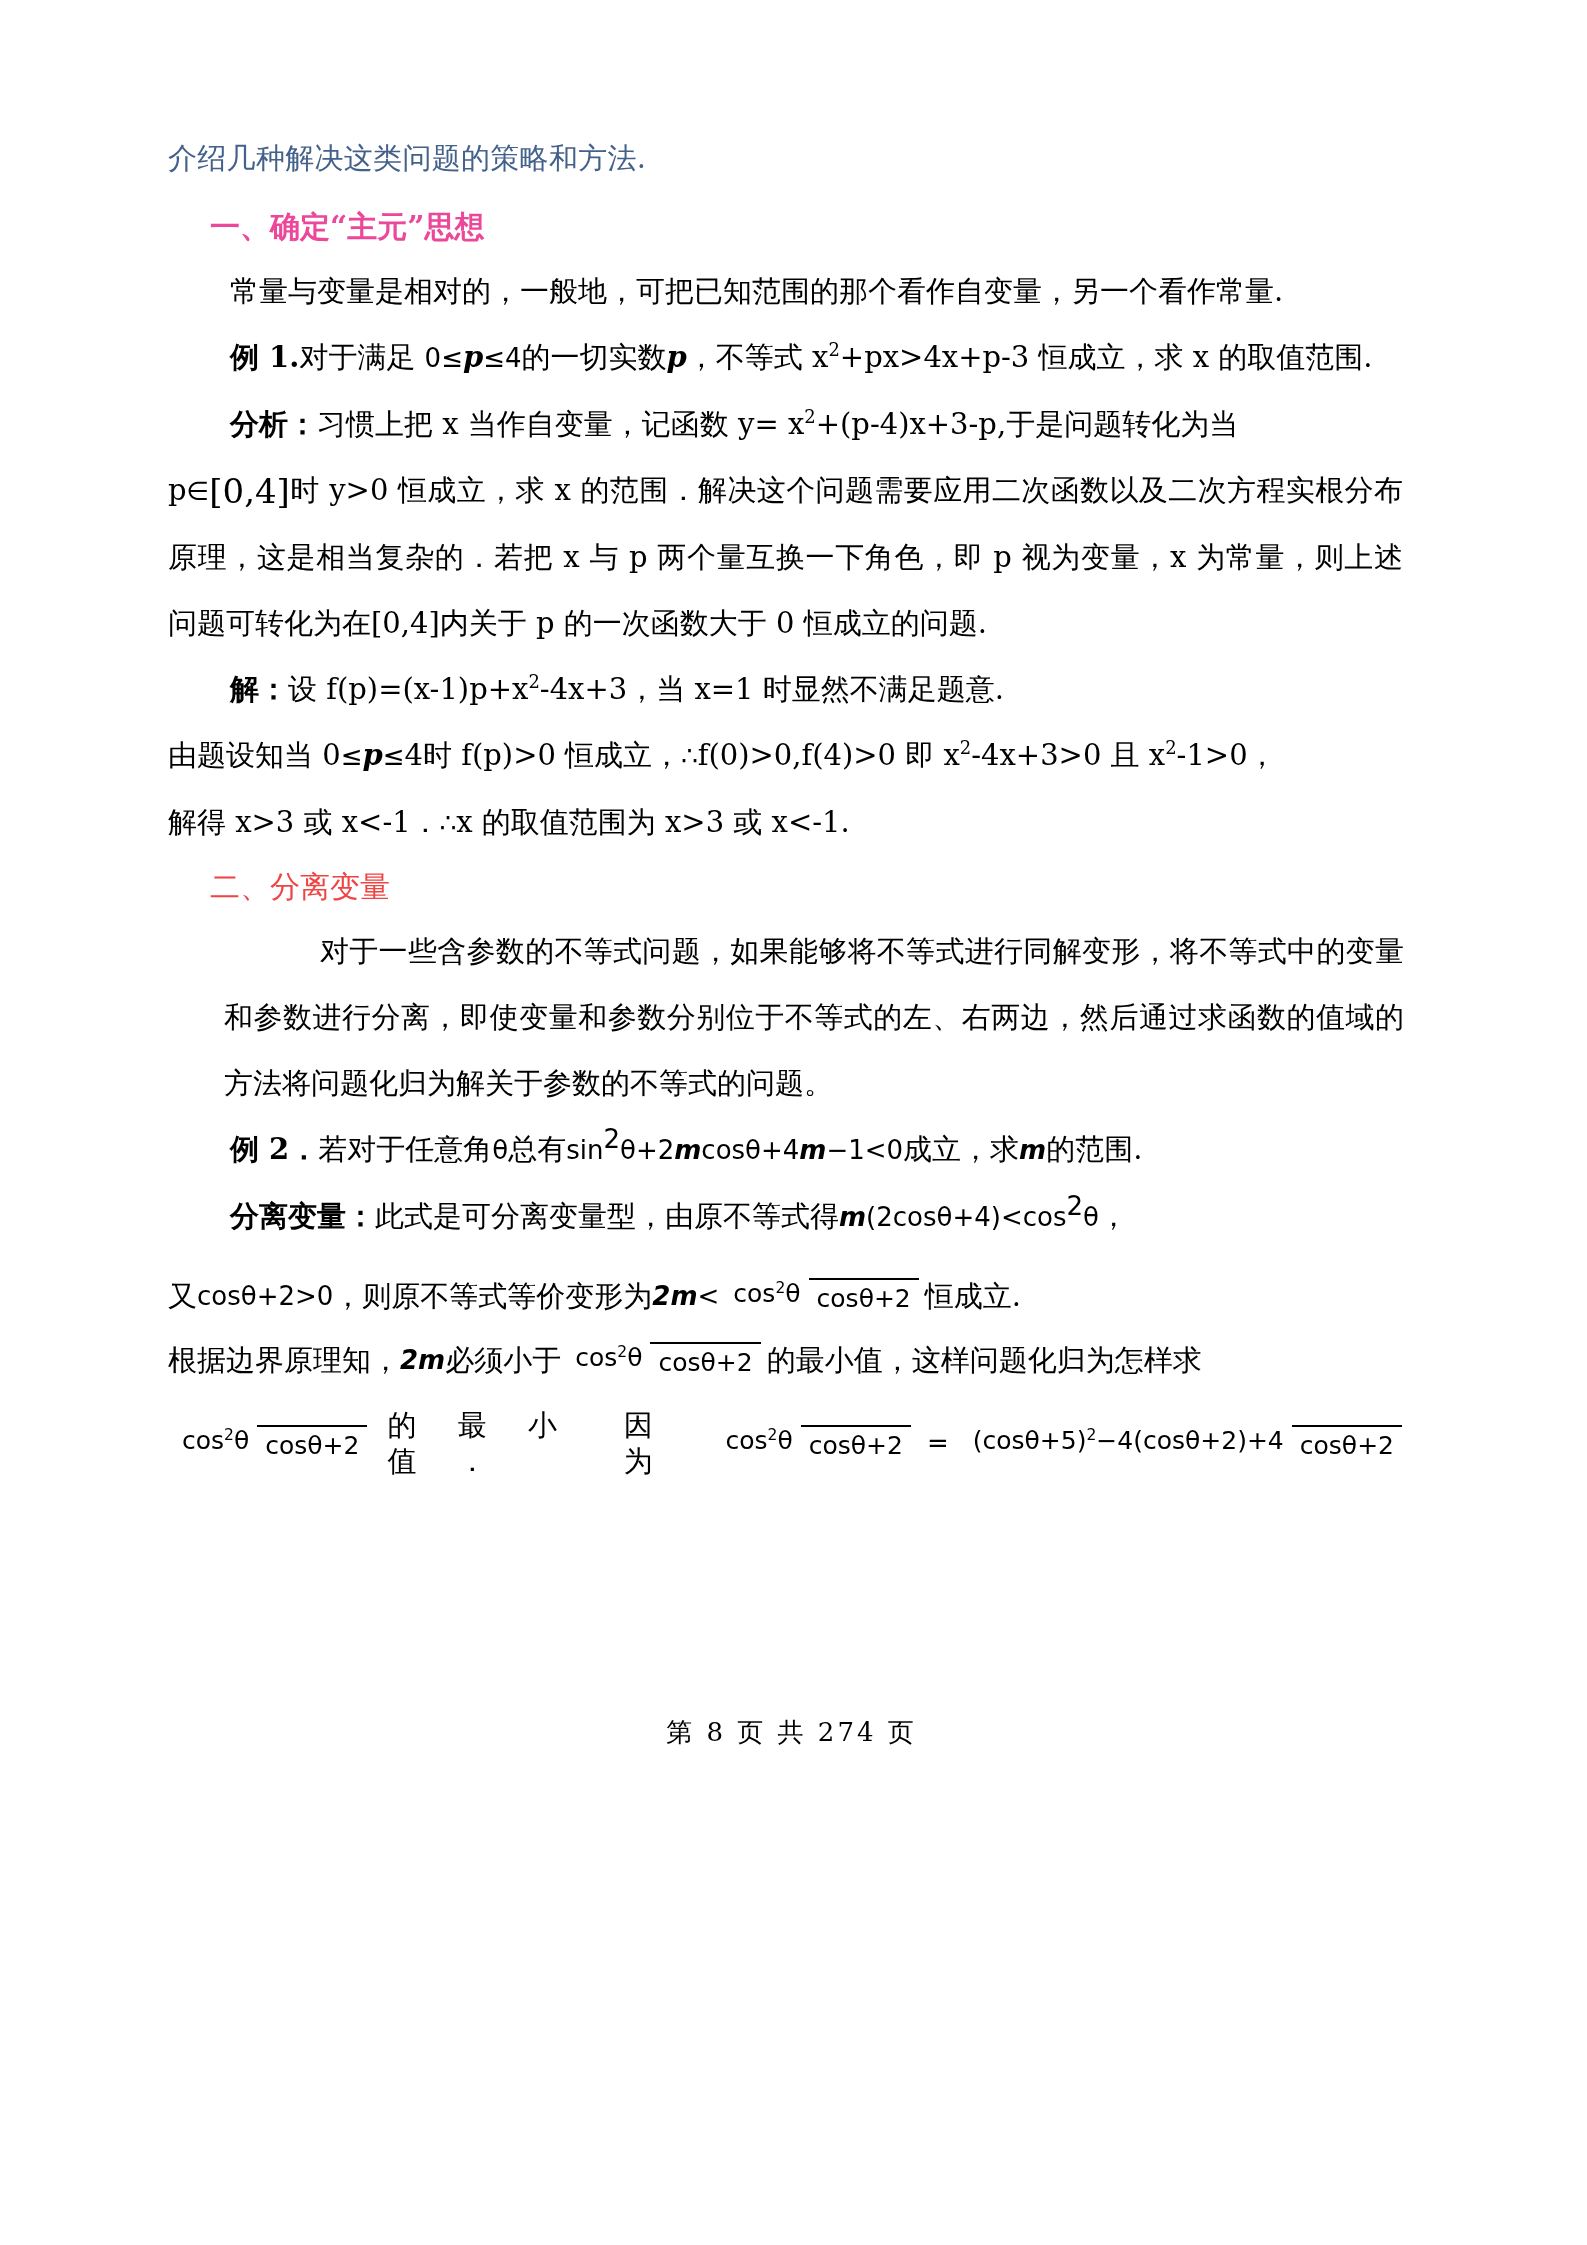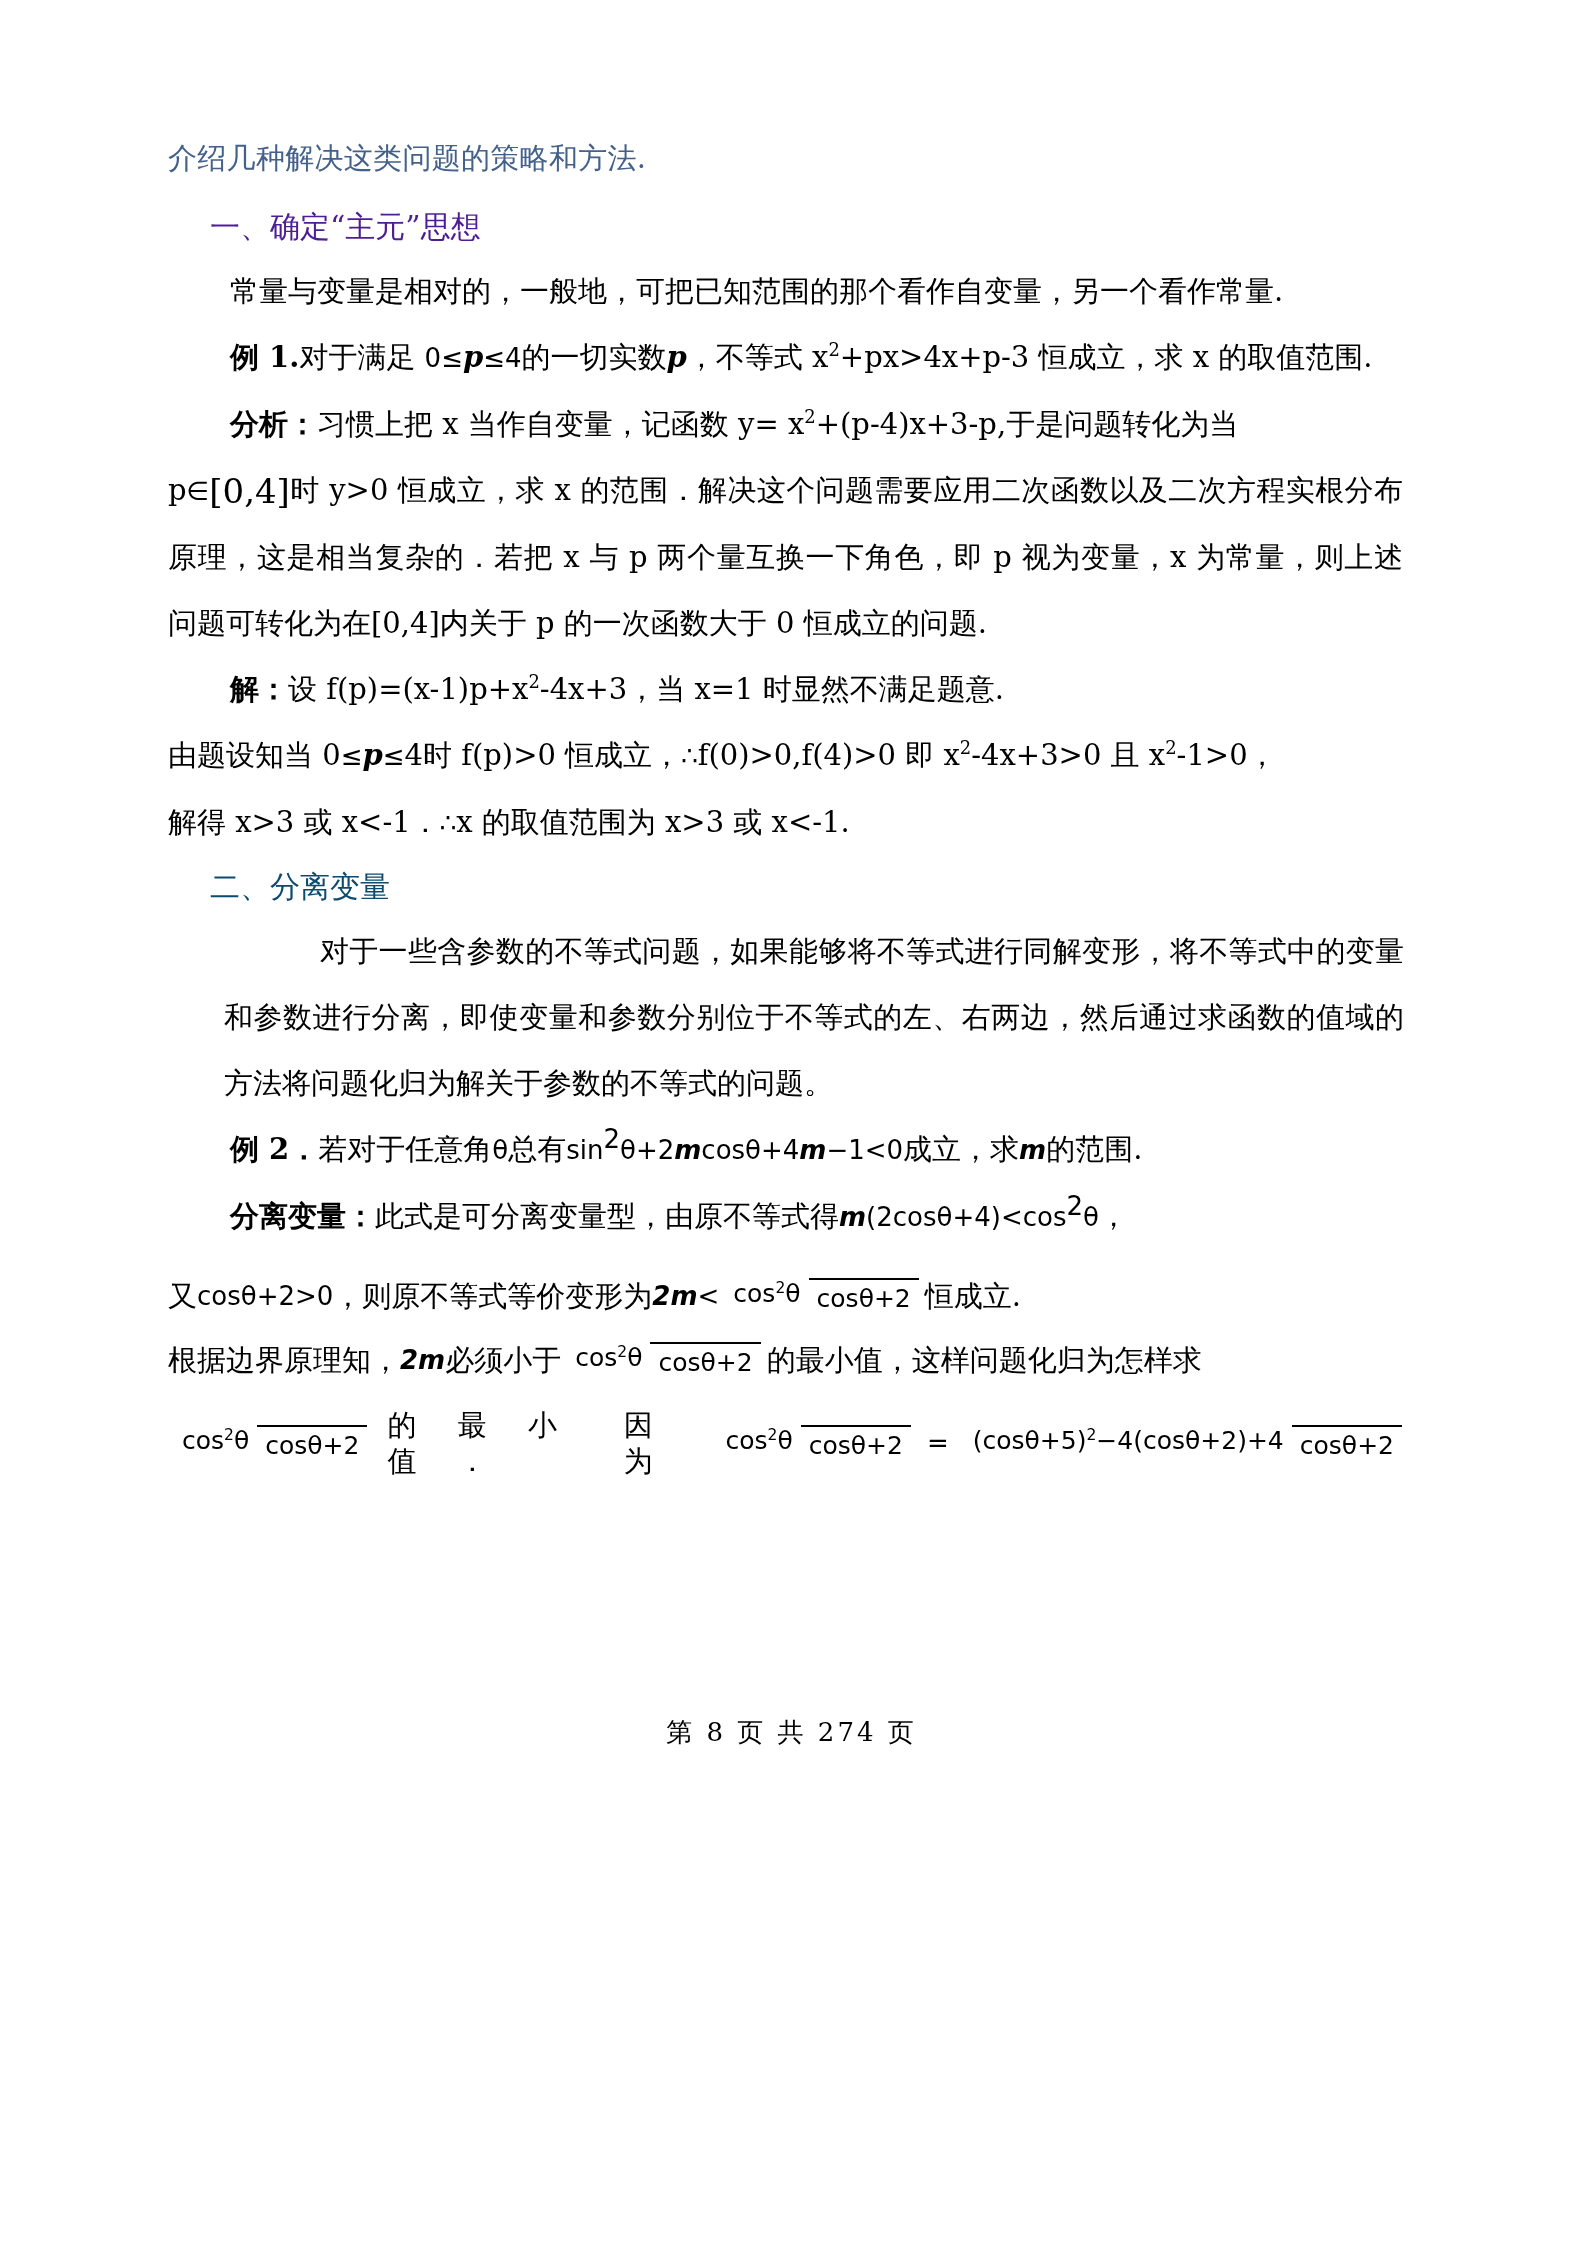--- a/index.html
+++ b/index.html
@@ -31,28 +31,28 @@
     letter-spacing: 0.3px;
     white-space: nowrap;
   }
   .intro-line {
     color: #44618a;
     font-size: 29px;
     line-height: 56px;
     margin-bottom: 10px;
   }
   .heading {
-    color: #4c1d95;
+    color: #ec4899;
     font-size: 30px;
     line-height: 62px;
     padding-left: 42px;
-    font-weight: 400;
+    font-weight: 700;
   }
   .heading-2 {
-    color: #0c4a6e;
+    color: #ef4444;
     font-size: 30px;
     line-height: 62px;
     padding-left: 42px;
     font-weight: 400;
   }
   .para {
     font-size: 29px;
     line-height: 66px;
     color: #000;
     text-align: justify;

